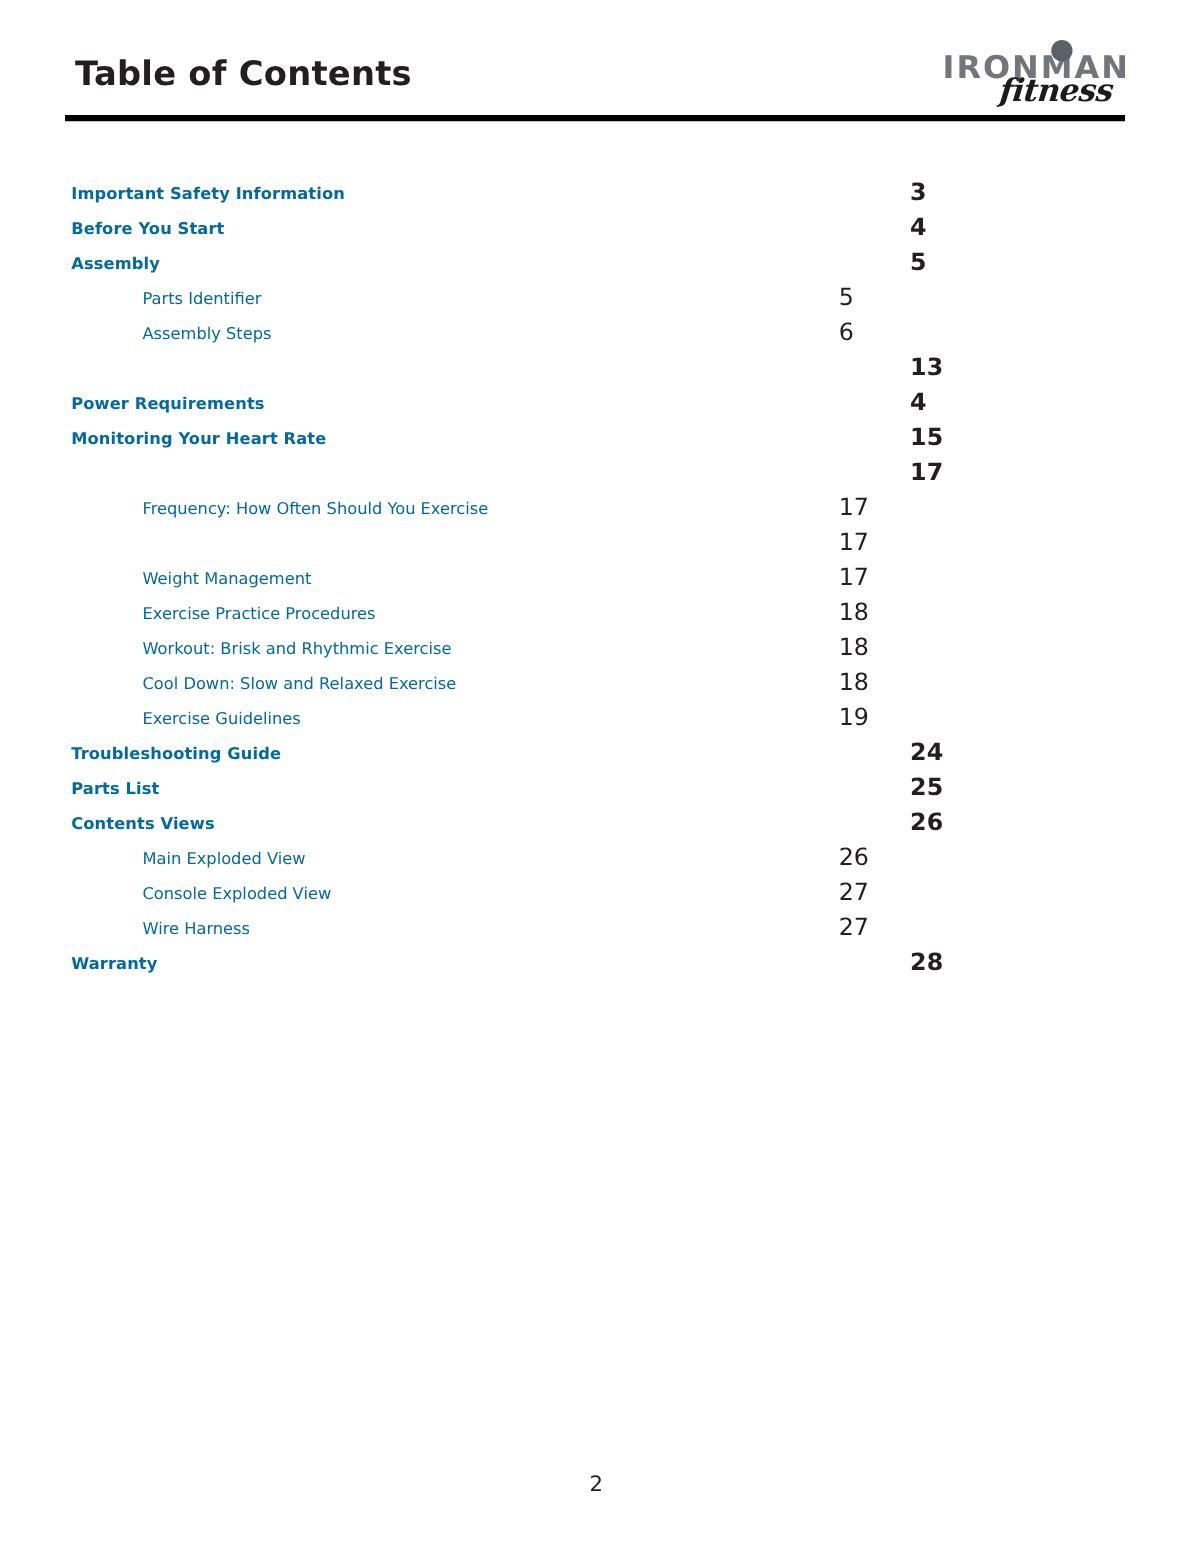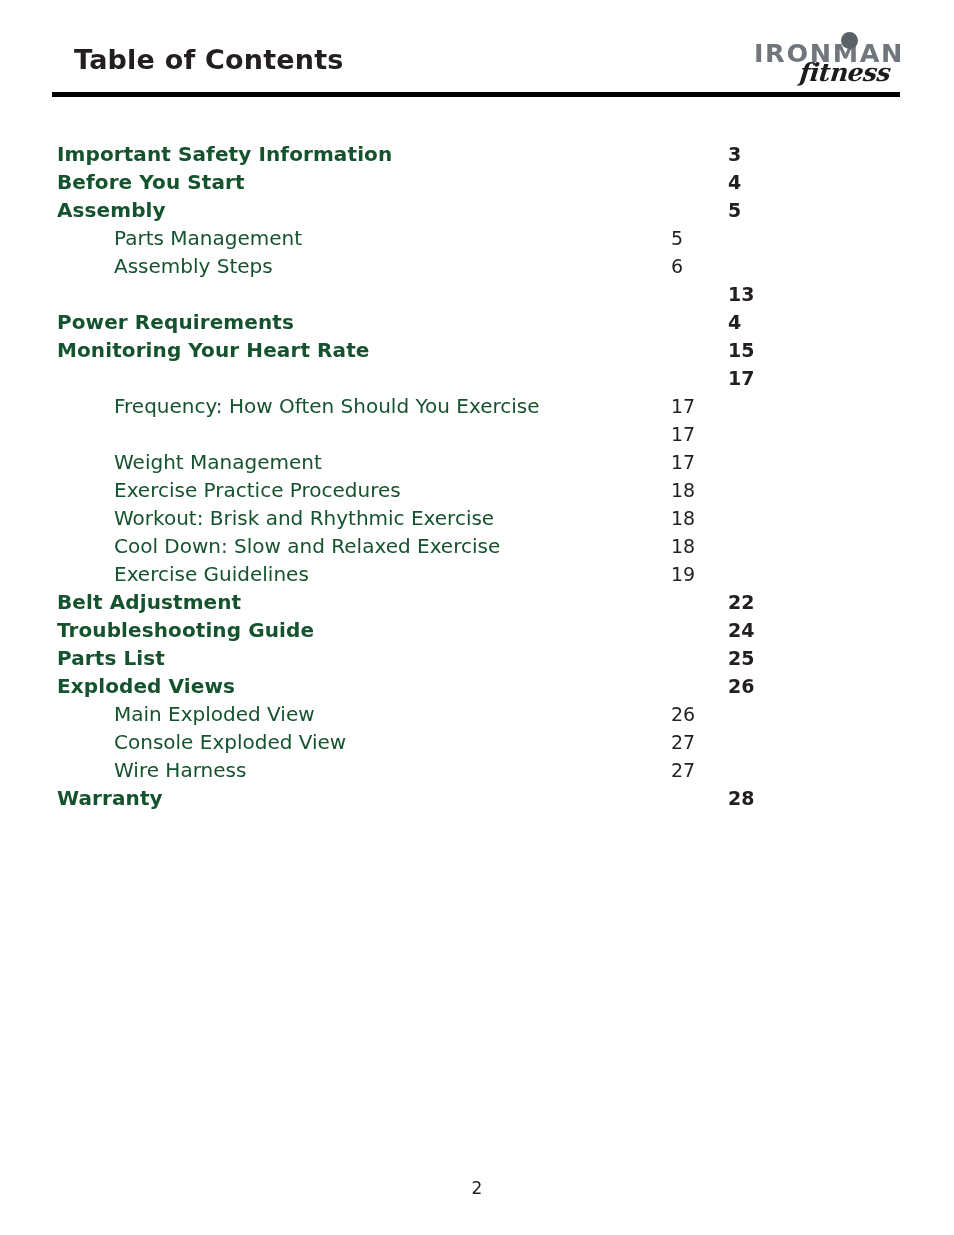--- a/index.html
+++ b/index.html
@@ -27,21 +27,21 @@
   .header {
     position: absolute;
     left: 52px;
     top: 44px;
     width: 848px;
     height: 56px;
   }
 
   .page-title {
     position: absolute;
-    left: 22px;
+    left: 8px;
     top: 0px;
     font-size: 27px;
     font-weight: bold;
     letter-spacing: 0.2px;
     color: #231f20;
     white-space: nowrap;
     text-align: center;
   }
 
   .header-rule {
@@ -109,22 +109,22 @@
 
   .toc-row {
     position: relative;
     height: 28px;
     line-height: 28px;
     white-space: nowrap;
   }
 
   .toc-label {
     display: inline-block;
-    font-size: 20px;
-    color: #14532d;
+    font-size: 13px;
+    color: #0369a1;
   }
 
   .toc-page {
     position: absolute;
     left: 671px;
     top: 0;
     font-size: 19px;
     color: #231f20;
   }
 
@@ -170,37 +170,36 @@
   <div class="logo">
     <div class="logo-wordmark">IRONMAN</div>
     <div class="logo-dot"></div>
     <div class="logo-script">fitness</div>
   </div>
 
   <div class="toc" id="toc-list">
       <div class="toc-row level-0"><span class="toc-label">Important Safety Information</span><span class="toc-page">3</span></div>
       <div class="toc-row level-0"><span class="toc-label">Before You Start</span><span class="toc-page">4</span></div>
       <div class="toc-row level-0"><span class="toc-label">Assembly</span><span class="toc-page">5</span></div>
-      <div class="toc-row level-1"><span class="toc-label">Parts Management</span><span class="toc-page">5</span></div>
+      <div class="toc-row level-1"><span class="toc-label">Parts Identifier</span><span class="toc-page">5</span></div>
       <div class="toc-row level-1"><span class="toc-label">Assembly Steps</span><span class="toc-page">6</span></div>
       <div class="toc-row level-0"><span class="toc-page">13</span></div>
       <div class="toc-row level-0"><span class="toc-label">Power Requirements</span><span class="toc-page">4</span></div>
       <div class="toc-row level-0"><span class="toc-label">Monitoring Your Heart Rate</span><span class="toc-page">15</span></div>
       <div class="toc-row level-0"><span class="toc-page">17</span></div>
       <div class="toc-row level-1"><span class="toc-label">Frequency: How Often Should You Exercise</span><span class="toc-page">17</span></div>
       <div class="toc-row level-1"><span class="toc-page">17</span></div>
       <div class="toc-row level-1"><span class="toc-label">Weight Management</span><span class="toc-page">17</span></div>
       <div class="toc-row level-1"><span class="toc-label">Exercise Practice Procedures</span><span class="toc-page">18</span></div>
       <div class="toc-row level-1"><span class="toc-label">Workout: Brisk and Rhythmic Exercise</span><span class="toc-page">18</span></div>
       <div class="toc-row level-1"><span class="toc-label">Cool Down: Slow and Relaxed Exercise</span><span class="toc-page">18</span></div>
       <div class="toc-row level-1"><span class="toc-label">Exercise Guidelines</span><span class="toc-page">19</span></div>
-      <div class="toc-row level-0"><span class="toc-label">Belt Adjustment</span><span class="toc-page">22</span></div>
       <div class="toc-row level-0"><span class="toc-label">Troubleshooting Guide</span><span class="toc-page">24</span></div>
       <div class="toc-row level-0"><span class="toc-label">Parts List</span><span class="toc-page">25</span></div>
-      <div class="toc-row level-0"><span class="toc-label">Exploded Views</span><span class="toc-page">26</span></div>
+      <div class="toc-row level-0"><span class="toc-label">Contents Views</span><span class="toc-page">26</span></div>
       <div class="toc-row level-1"><span class="toc-label">Main Exploded View</span><span class="toc-page">26</span></div>
       <div class="toc-row level-1"><span class="toc-label">Console Exploded View</span><span class="toc-page">27</span></div>
       <div class="toc-row level-1"><span class="toc-label">Wire Harness</span><span class="toc-page">27</span></div>
       <div class="toc-row level-0"><span class="toc-label">Warranty</span><span class="toc-page">28</span></div>
     </div>
 
   <div class="footer-page-number">2</div>
 
 </div>
 

